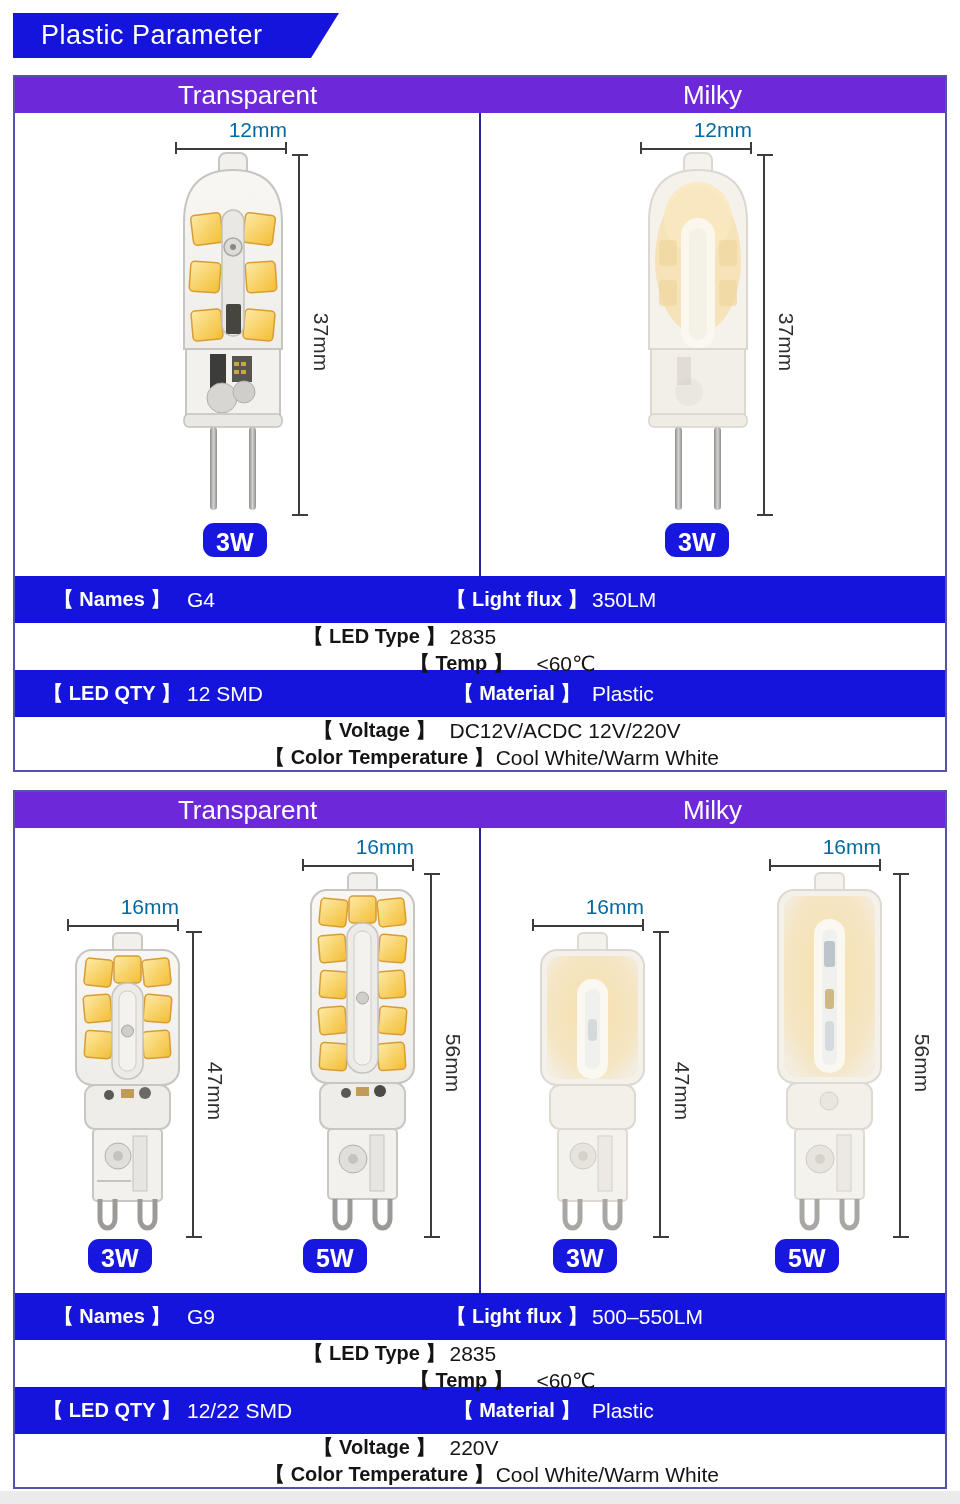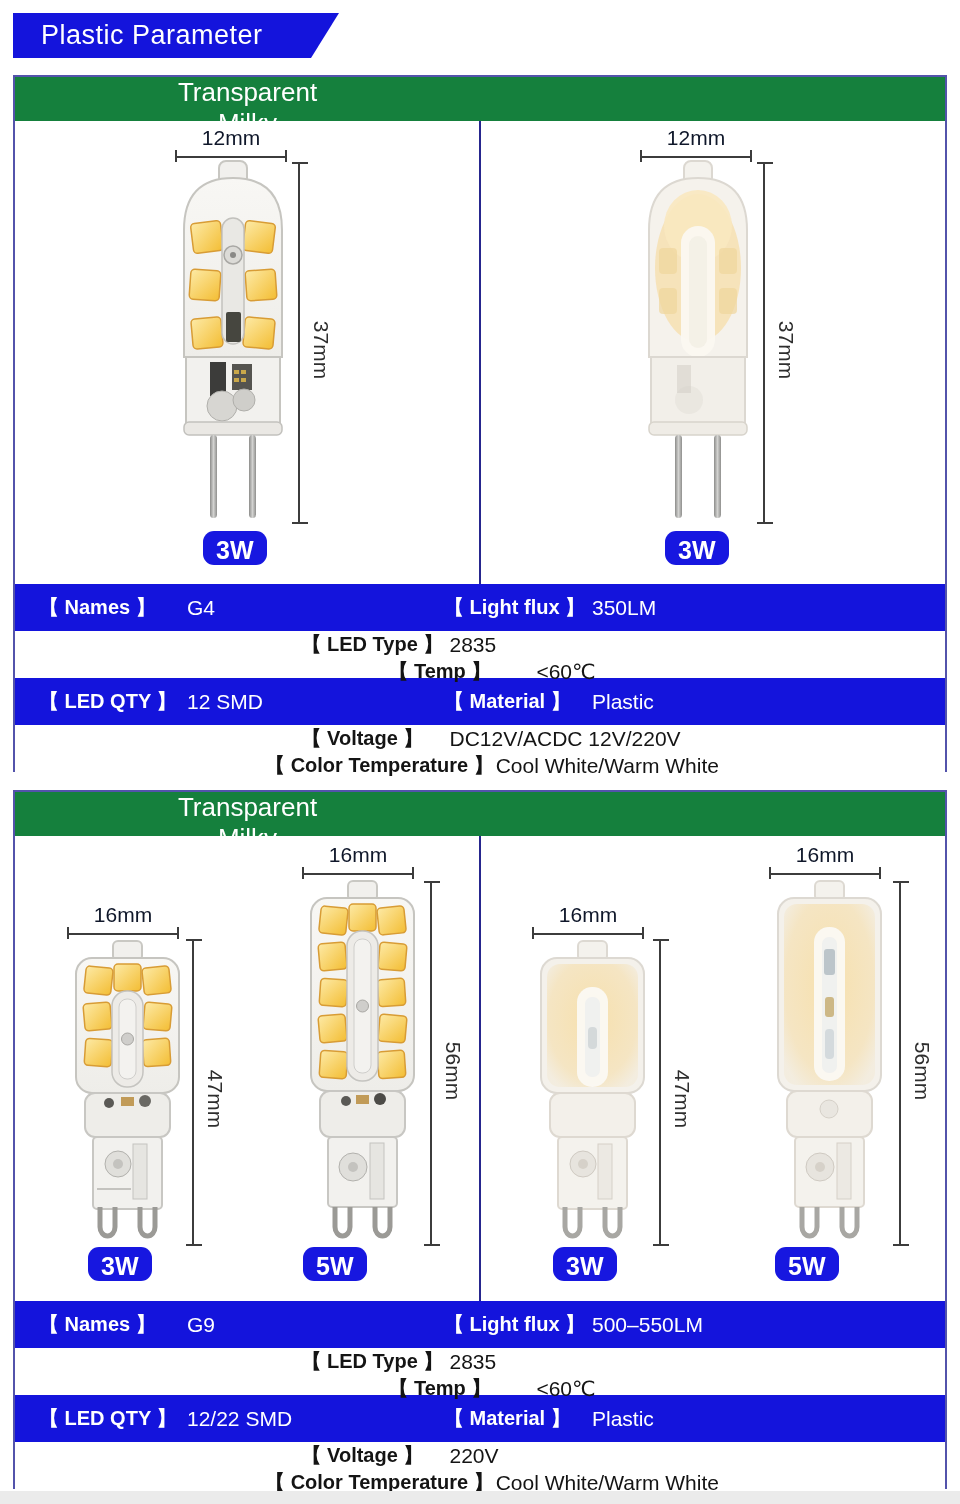--- a/index.html
+++ b/index.html
@@ -15,36 +15,36 @@
     display:flex; align-items:center; padding-left:28px;
     font-size:27px; letter-spacing:.5px;
   }
   .product-section{
     position:absolute; left:13px; width:934px;
     border:2px solid #5353ab; background:#fff;
   }
   #g4-section{ top:75px; height:697px; }
   #g9-section{ top:790px; height:699px; }
   .section-header{
-    height:44px; background:#15803d; display:flex;flex-direction:column;
+    height:36px; background:#6d28d9; display:flex;
   }
   .col-header{
     width:50%; display:flex; align-items:center; justify-content:center;
     color:#fff; font-size:26px;
   }
   .image-area{ position:relative; display:flex; background:#fff; }
   #g4-section .image-area{ height:463px; }
   #g9-section .image-area{ height:465px; }
   .half{ position:relative; width:50%; height:100%; }
   .v-divider{
     position:absolute; left:50%; top:0; bottom:0; width:2px;
     margin-left:-1px; background:#26268e;
   }
   
-  .dim-h{ position:absolute; text-align:center; color:#0f172a; }
+  .dim-h{ position:absolute; text-align:right; color:#0369a1; }
   .dh-text{ display:block; font-size:21px; line-height:22px; margin-bottom:1px; }
   .dh-line{ height:12px; border-left:2px solid #3c3c3c; border-right:2px solid #3c3c3c; position:relative; }
   .dh-line::after{ content:""; position:absolute; left:0; right:0; top:6px; border-top:2px solid #3c3c3c; }
   .dim-v{ position:absolute; width:16px; }
   .dv-stroke{ position:absolute; left:50%; margin-left:-1px; top:0; bottom:0; border-left:2px solid #3c3c3c; }
   .dv-stroke::before,.dv-stroke::after{
     content:""; position:absolute; left:-8px; width:16px; border-top:2px solid #3c3c3c;
   }
   .dv-stroke::before{ top:0; }
   .dv-stroke::after{ bottom:0; }
@@ -54,21 +54,21 @@
     font-size:21px; white-space:nowrap; color:#2e2e2e;
   }
   .badge{
     position:absolute; height:34px; min-width:58px; padding:0 13px;
     background:#1717e0; color:#fff; border-radius:11px;
     display:flex; align-items:flex-end; justify-content:center;
     font-size:25px; font-weight:bold;
   }
   .bulb{ position:absolute; }
   
-  .spec-table{ width:100%; }
+  .spec-table{ width:100%;text-align:center; }
   .spec-row{ display:flex; align-items:center; height:47px; }
   #g9-section .spec-row{ height:47px; }
   .spec-row.blue{ background:#1414dc; color:#fff; }
   .spec-row.white{ background:#fff; color:#141414;flex-direction:column; }
   .cell{ display:flex; align-items:center; }
   .cell.left{ width:405px; padding-left:24px; flex:none; }
   .cell.right{ flex:1;margin-left:24px; }
   .spec-label{ font-weight:bold; font-size:20px; min-width:146px; white-space:nowrap; }
   .spec-value{ font-size:21px; white-space:nowrap; padding-left:2px; }
   .footer-strip{

